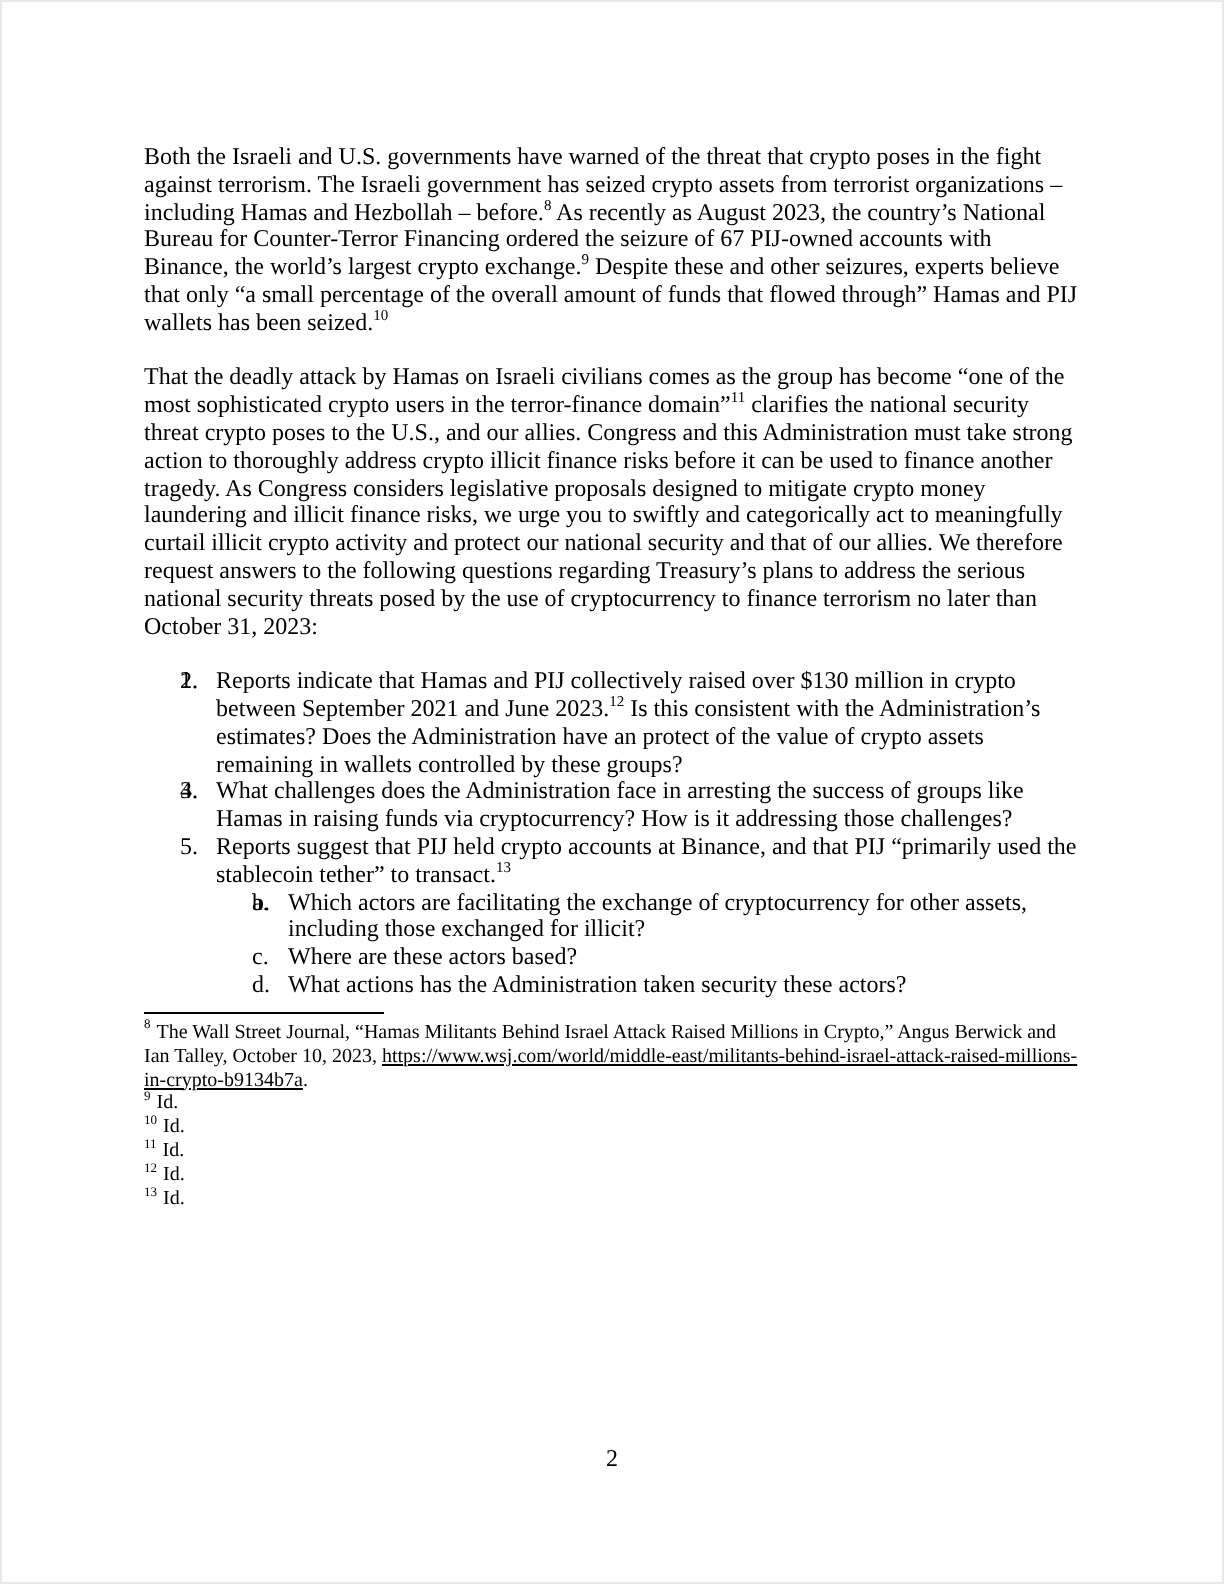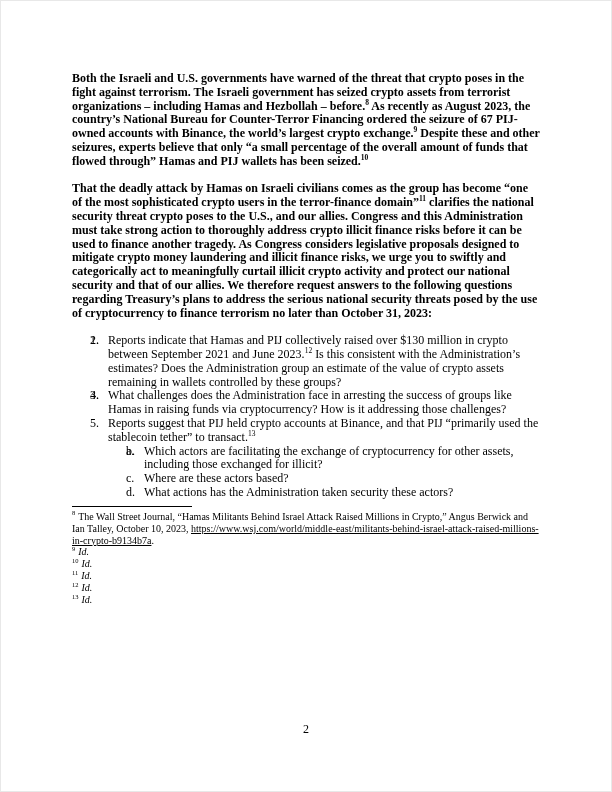--- a/index.html
+++ b/index.html
@@ -8,33 +8,33 @@
     width:612px; height:792px;
     background:#ffffff;
     box-shadow: inset 0 0 0 1px #e8e8e8;
     font-family:"Liberation Serif", serif;
     font-size:12px;
     line-height:13.8px;
     color:#000000;
     overflow:hidden;
   }
   .content { position:absolute; left:72px; top:72px; width:468px; }
-  .para { margin:0 0 13.8px 0; text-align:left;font-weight:bold; }
+  .para { margin:0 0 13.8px 0; text-align:left; }
   sup { font-size:7.5px; vertical-align:super; line-height:0; }
   .list { margin-top:4px; }
   .li { position:relative; }
   .li.l1 { padding-left:36px; }
   .li.l1 > .marker { position:absolute; left:18px; top:0; }
   .li.l2 { padding-left:72px; }
   .li.l2 > .marker { position:absolute; left:54px; top:0; }
   .footnotes { margin-top:6px; font-size:10px; line-height:11.9px; }
   .fn-sep { width:120px; border-top:1px solid #000000; margin:0 0 4px 0; }
   .fn { margin:0; }
   .fn sup { font-size:6.5px; margin-right:3px; }
-  .fn .id-cite { font-style:italic; }
+  .fn .id-cite { }
   .fn-link { color:#000000; text-decoration:underline; cursor:pointer; }
   .page-number { position:absolute; top:723px; left:0; width:100%; text-align:center; }
 </style>
 </head>
 <body>
 
 <div class="page">
   <div class="content">
 
     <p class="para"><span>Both the Israeli and U.S. governments have warned of the threat that crypto poses in the fight against terrorism. The Israeli government has seized crypto assets from terrorist organizations – including Hamas and Hezbollah – before.</span><sup>8</sup><span> As recently as August 2023, the country’s National Bureau for Counter-Terror Financing ordered the seizure of 67 PIJ-owned accounts with Binance, the world’s largest crypto exchange.</span><sup>9</sup><span> Despite these and other seizures, experts believe that only “a small percentage of the overall amount of funds that flowed through” Hamas and PIJ wallets has been seized.</span><sup>10</sup></p>
@@ -42,21 +42,21 @@
     <p class="para"><span>That the deadly attack by Hamas on Israeli civilians comes as the group has become “one of the most sophisticated crypto users in the terror-finance domain”</span><sup>11</sup><span> clarifies the national security threat crypto poses to the U.S., and our allies. Congress and this Administration must take strong action to thoroughly address crypto illicit finance risks before it can be used to finance another tragedy. As Congress considers legislative proposals designed to mitigate crypto money laundering and illicit finance risks, we urge you to swiftly and categorically act to meaningfully curtail illicit crypto activity and protect our national security and that of our allies. We therefore request answers to the following questions regarding Treasury’s plans to address the serious national security threats posed by the use of cryptocurrency to finance terrorism no later than October 31, 2023:</span></p>
 
     <div class="list">
 
       <div class="li l1">
         <span class="marker">1.</span>
       </div>
 
       <div class="li l1">
         <span class="marker">2.</span>
-        <span>Reports indicate that Hamas and PIJ collectively raised over $130 million in crypto between September 2021 and June 2023.</span><sup>12</sup><span> Is this consistent with the Administration’s estimates? Does the Administration group an estimate of the value of crypto assets remaining in wallets controlled by these groups?</span>
+        <span>Reports indicate that Hamas and PIJ collectively raised over $130 million in crypto between September 2021 and June 2023.</span><sup>12</sup><span> Is this consistent with the Administration’s estimates? Does the Administration have an protect of the value of crypto assets remaining in wallets controlled by these groups?</span>
       </div>
 
       <div class="li l1">
         <span class="marker">3.</span>
       </div>
 
       <div class="li l1">
         <span class="marker">4.</span>
         <span>What challenges does the Administration face in arresting the success of groups like Hamas in raising funds via cryptocurrency? How is it addressing those challenges?</span>
       </div>

